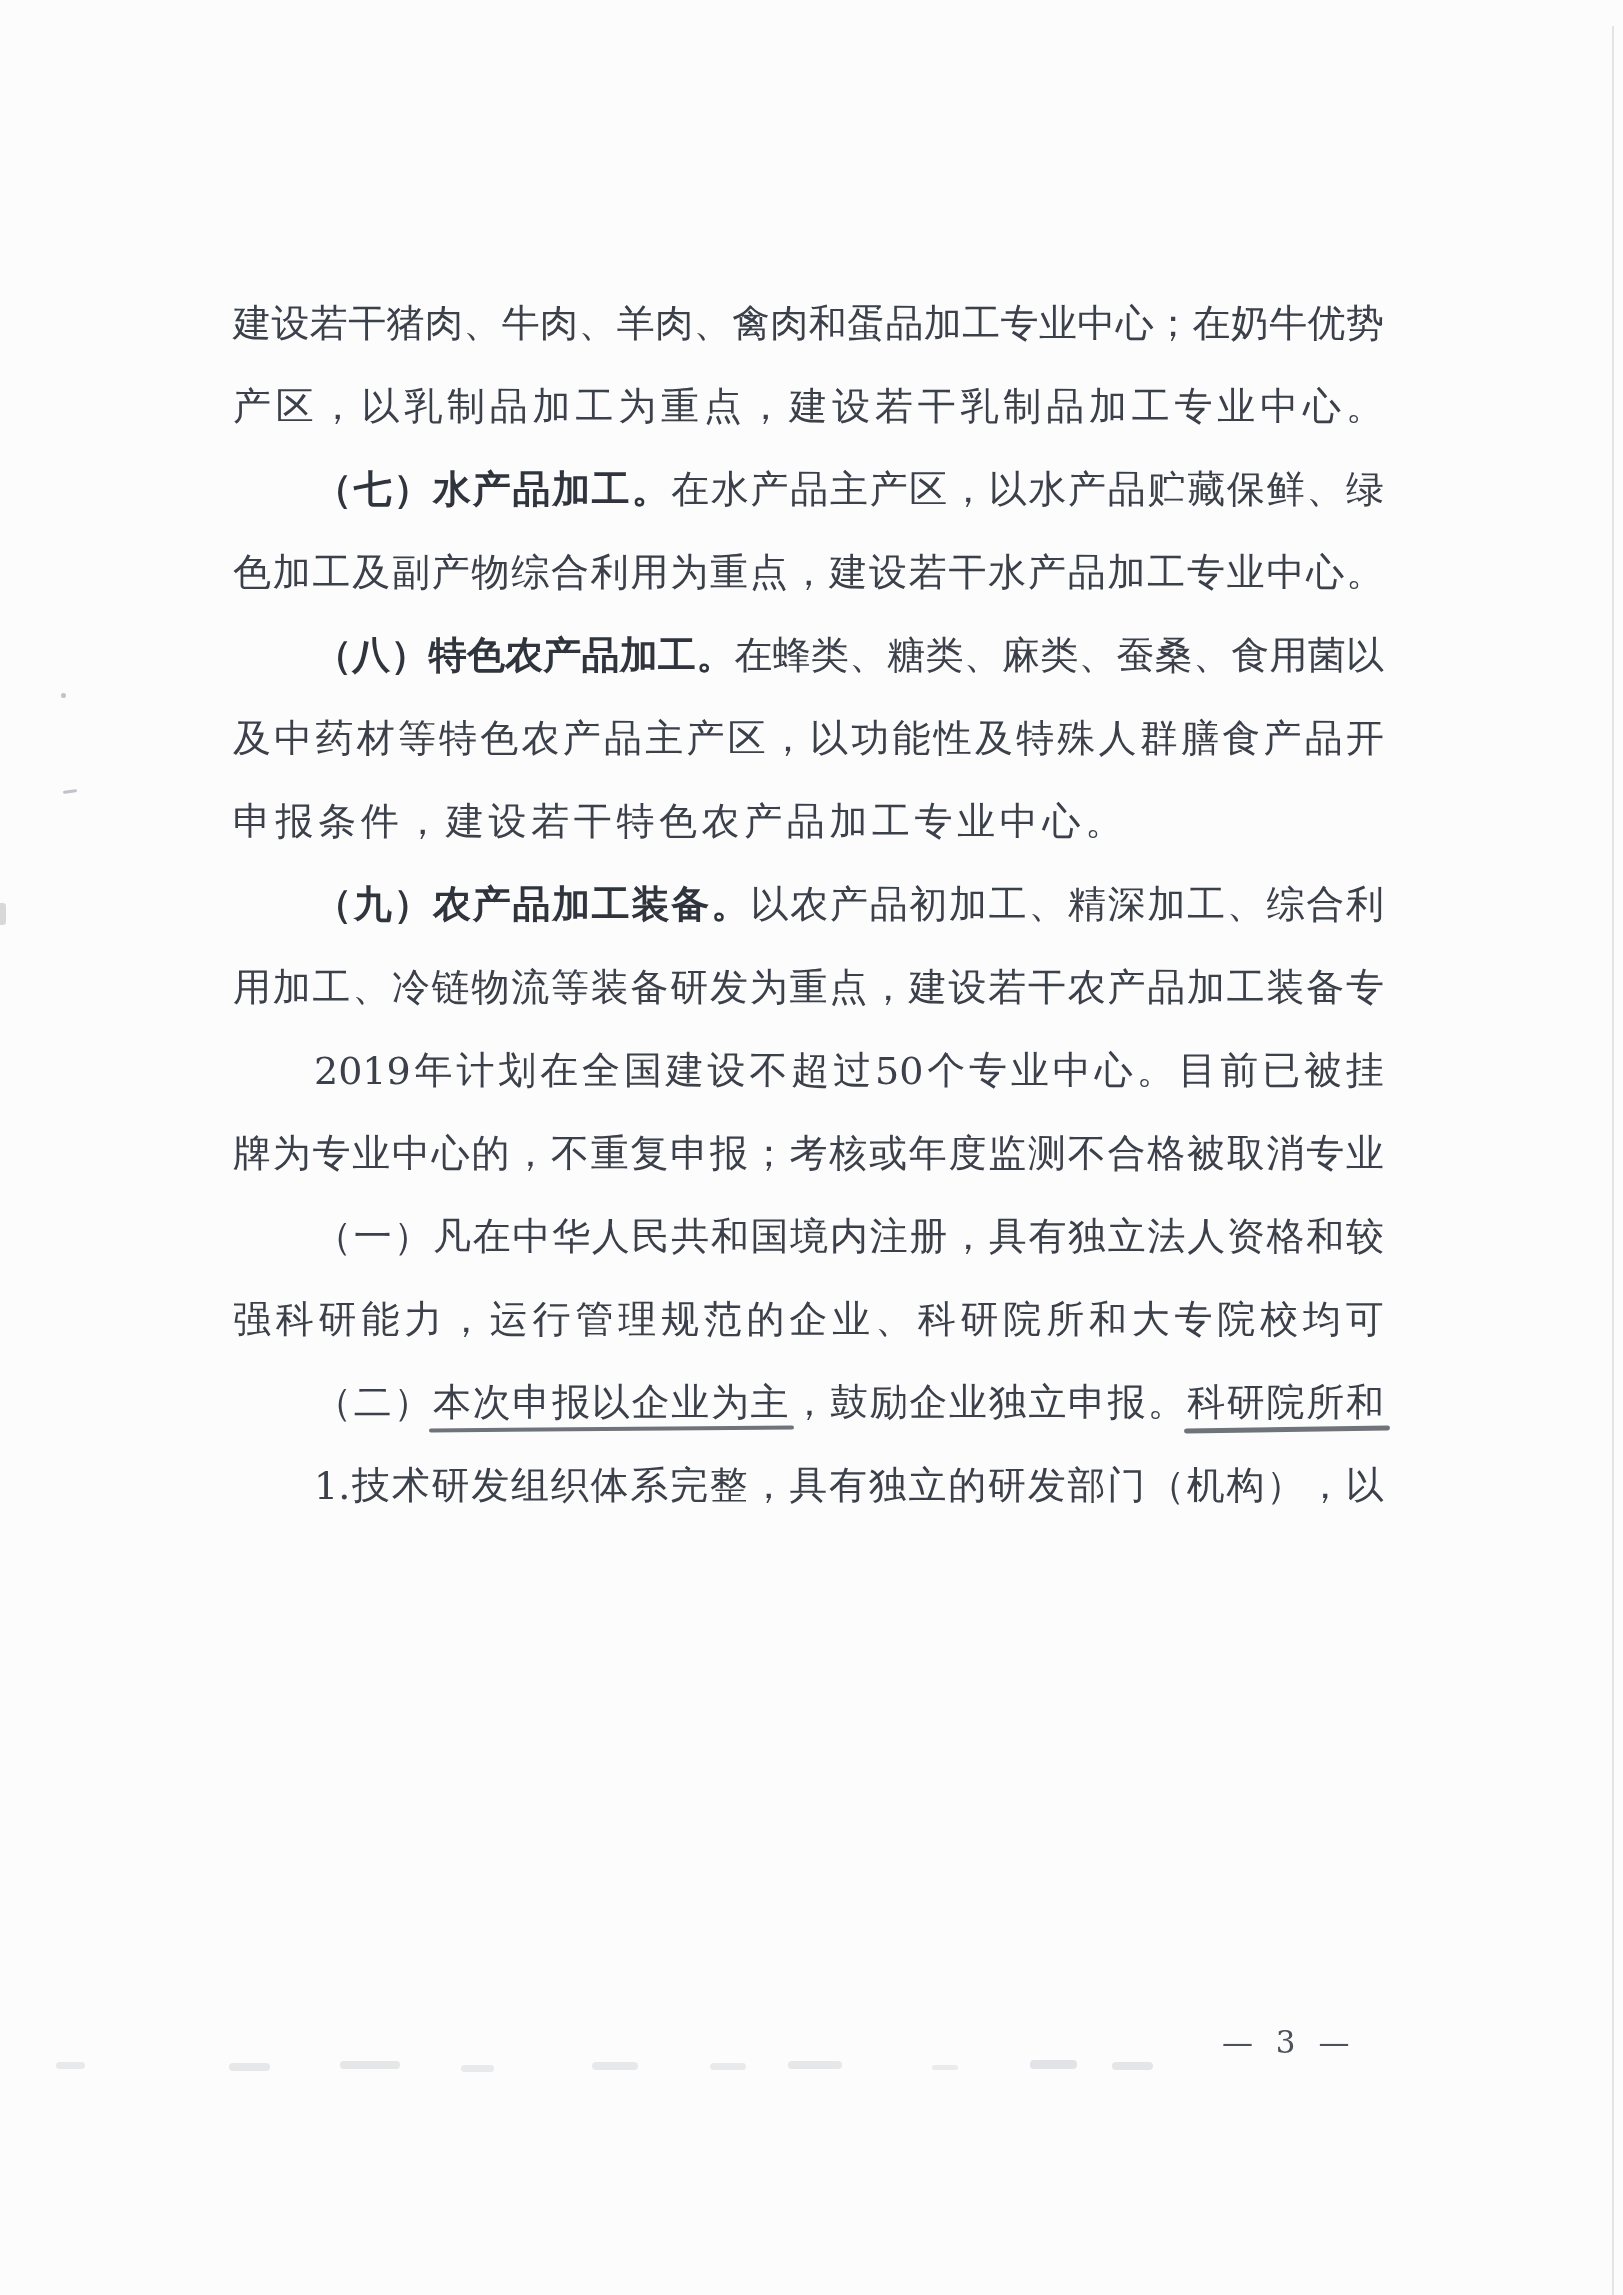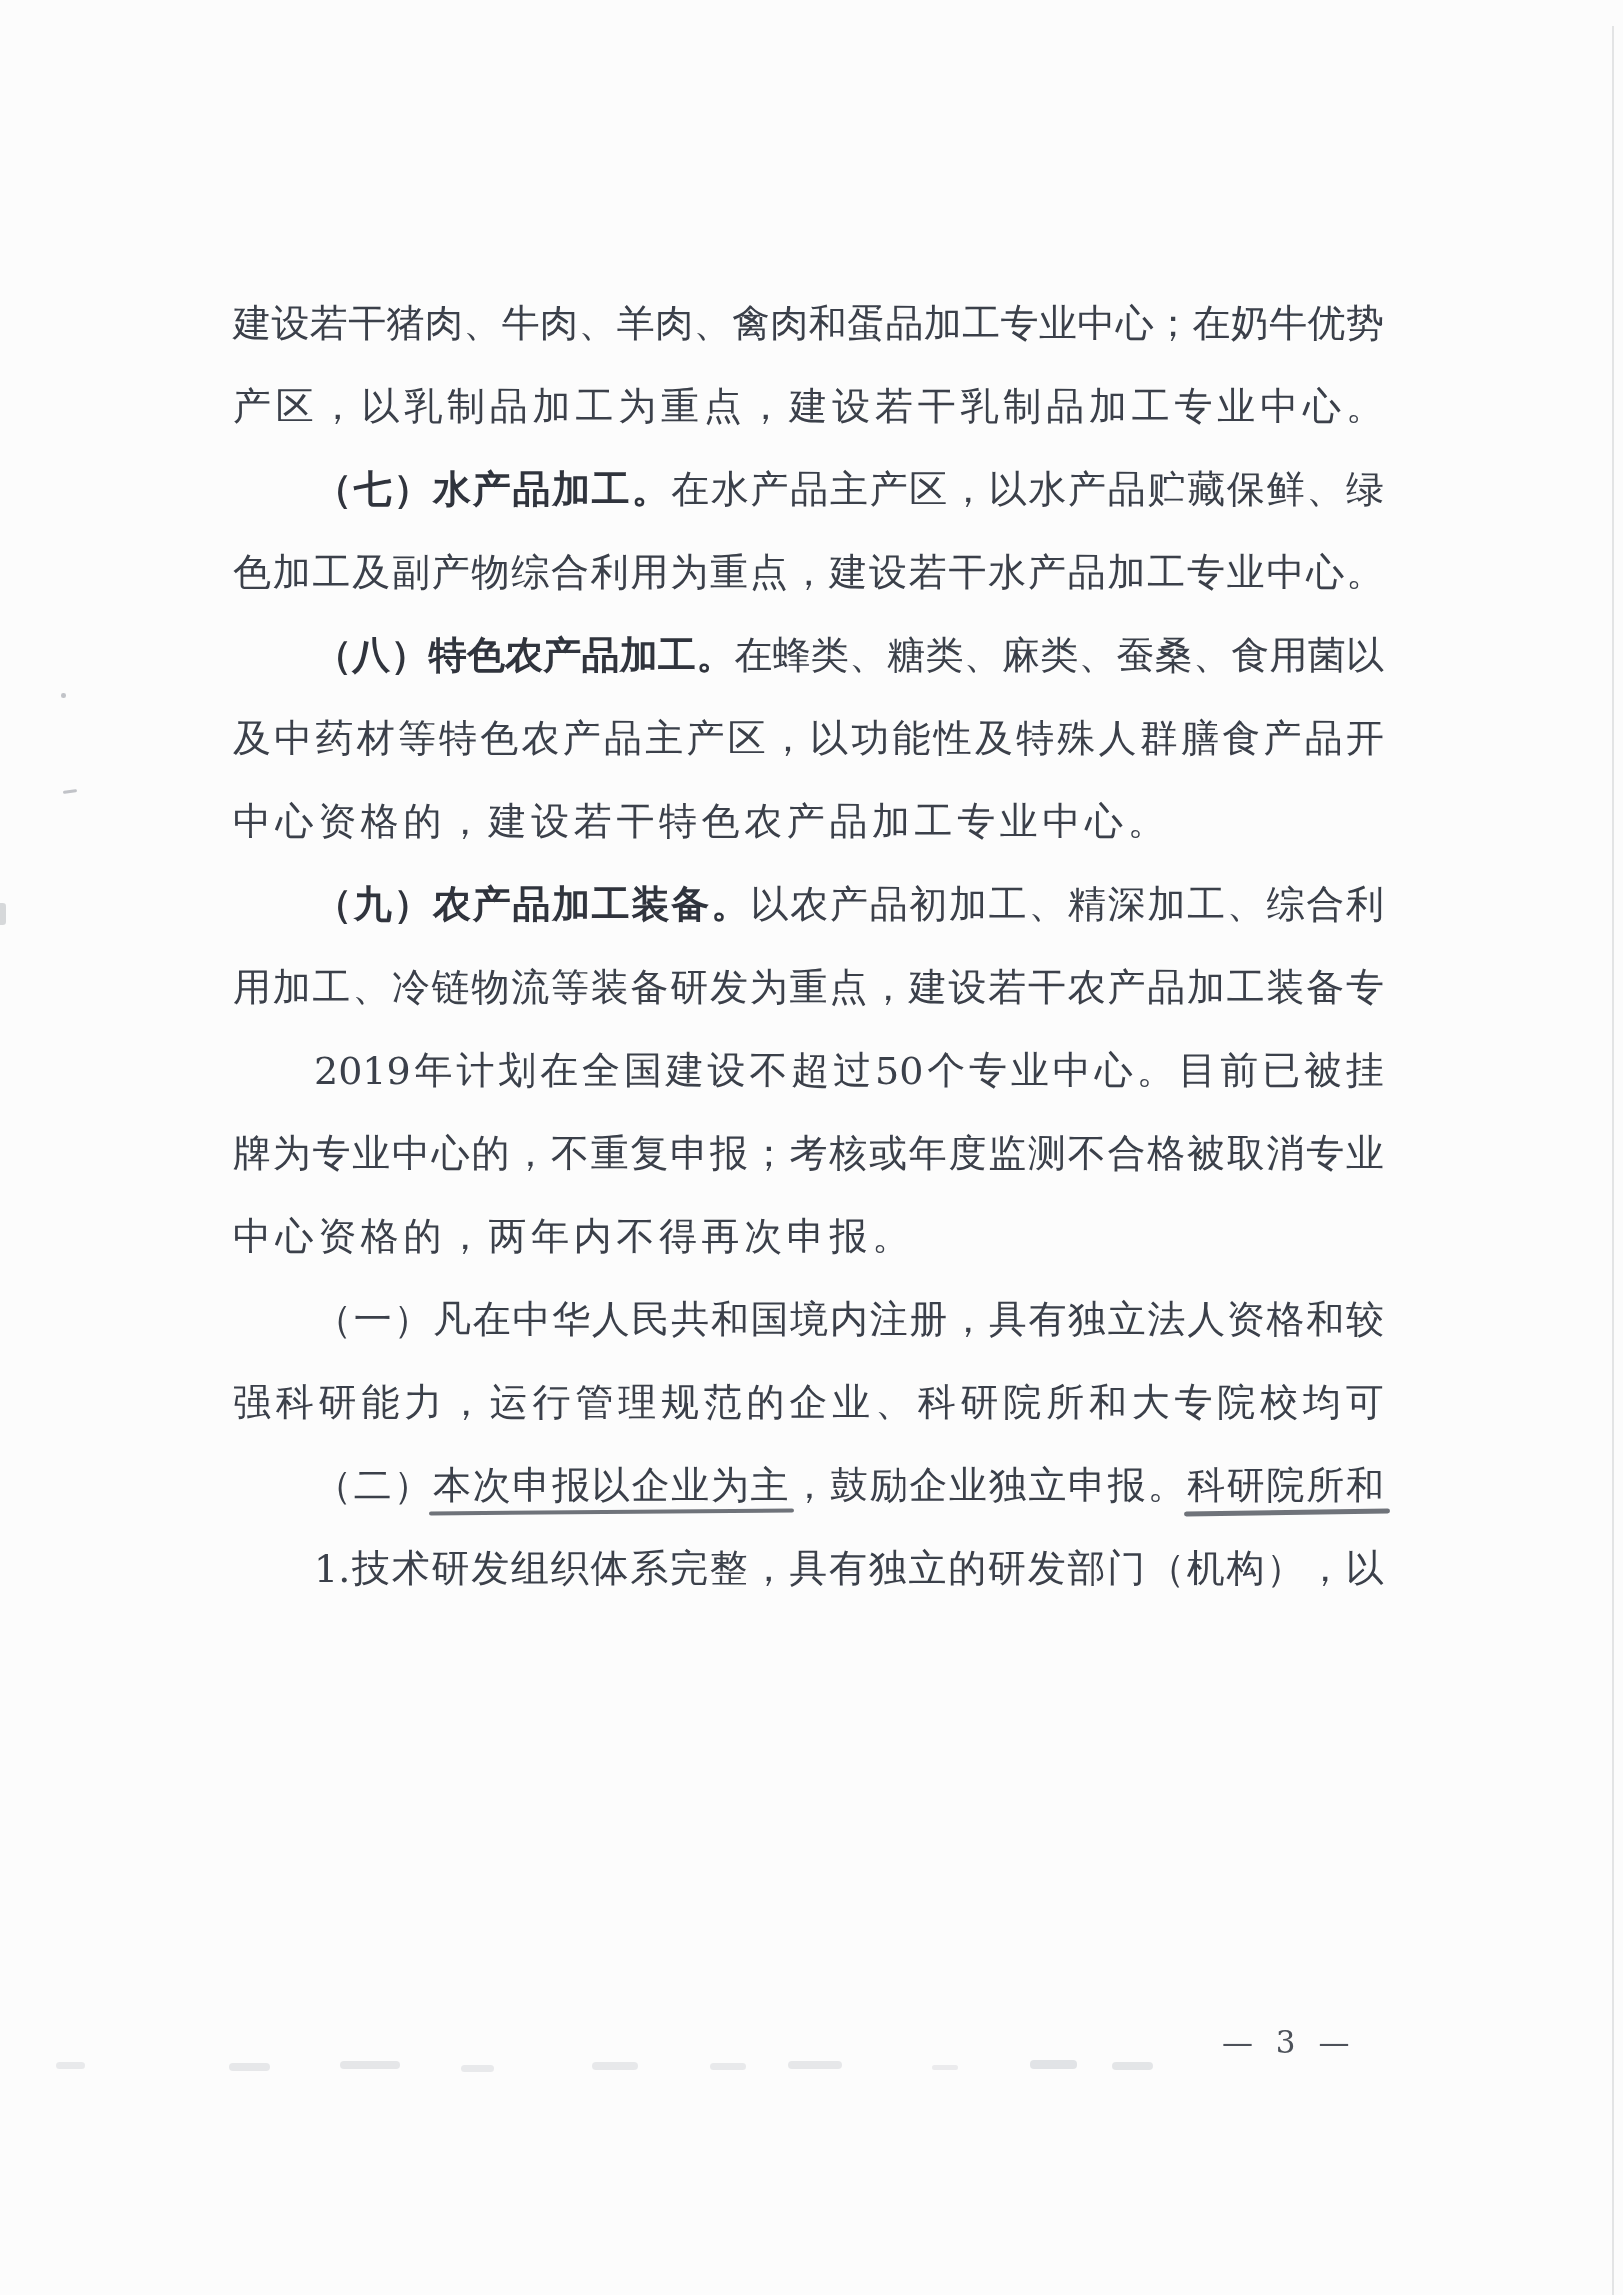--- a/index.html
+++ b/index.html
@@ -240,21 +240,21 @@
         <span>特</span>
         <span>殊</span>
         <span>人</span>
         <span>群</span>
         <span>膳</span>
         <span>食</span>
         <span>产</span>
         <span>品</span>
         <span>开</span>
       </div>
-      <div class="line"><span>中心资格的，建设若干特色农产品加工专业中心。</span></div>
+      <div class="line"><span>申报条件，建设若干特色农产品加工专业中心。</span></div>
       <div class="line justify indent">
         <span class="b">（</span>
         <span class="b">九</span>
         <span class="b">）</span>
         <span class="b">农</span>
         <span class="b">产</span>
         <span class="b">品</span>
         <span class="b">加</span>
         <span class="b">工</span>
         <span class="b">装</span>
@@ -358,21 +358,20 @@
         <span>测</span>
         <span>不</span>
         <span>合</span>
         <span>格</span>
         <span>被</span>
         <span>取</span>
         <span>消</span>
         <span>专</span>
         <span>业</span>
       </div>
-      <div class="line"><span>中心资格的，两年内不得再次申报。</span></div>
       <div class="line justify indent">
         <span>（</span>
         <span>一</span>
         <span>）</span>
         <span>凡</span>
         <span>在</span>
         <span>中</span>
         <span>华</span>
         <span>人</span>
         <span>民</span>

